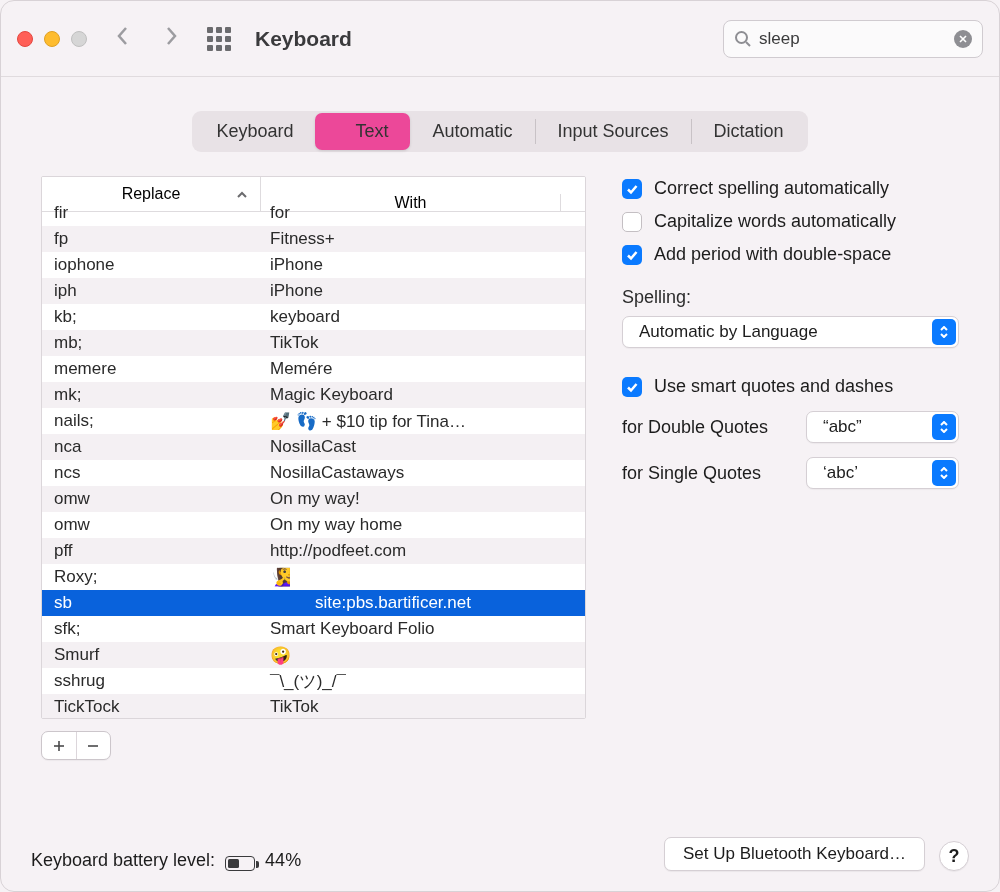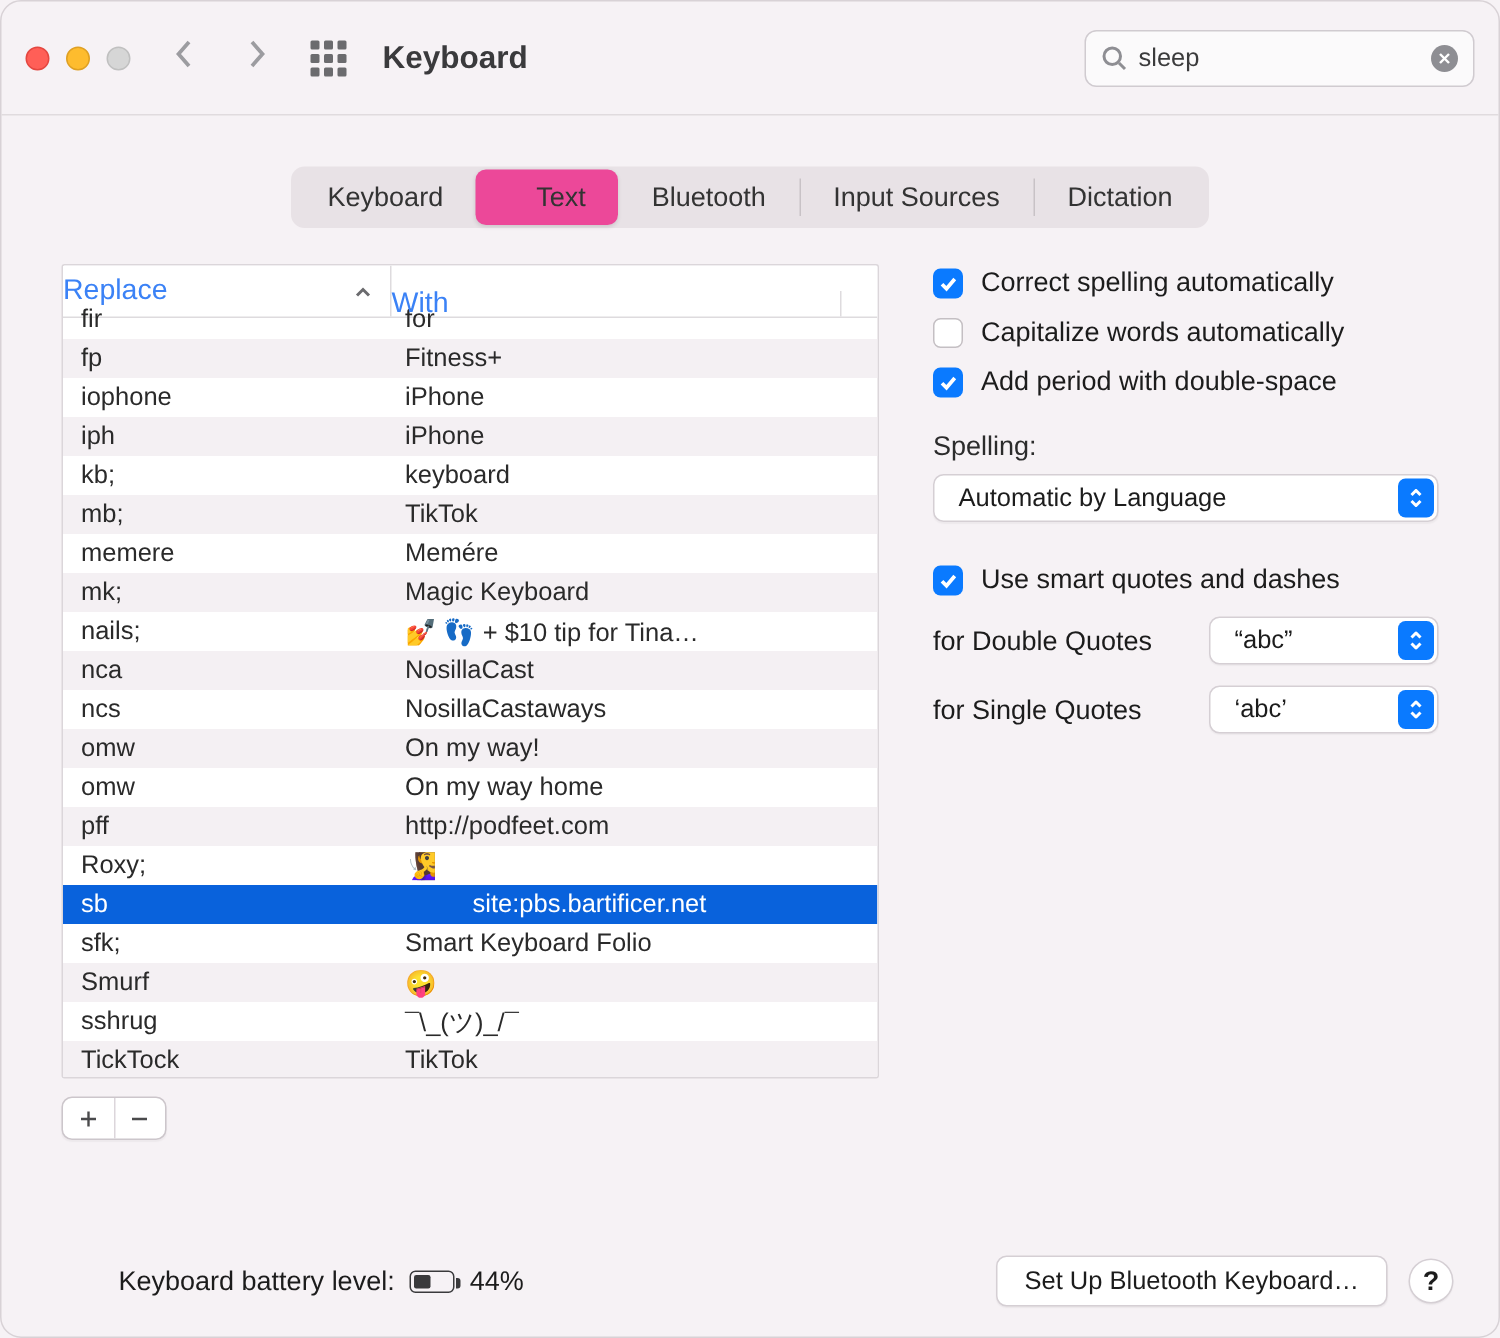--- a/index.html
+++ b/index.html
@@ -91,22 +91,22 @@
     flex-direction:column;
     overflow:hidden;
   }
   .thead {
     display:flex;
     height:35px;
     border-bottom:1px solid #dedbde;
     background:#fff;
   }
   .th {
-    display:flex; align-items:center; 
-    color:#3b82f6; font-size:19px;
+    display:flex; align-items:center; justify-content:center;
+    color:#000000; font-size:16px;
     position:relative;
   }
   .th.replace { width:219px; border-right:1px solid #dedbde;}
   .th.replace .sort { position:absolute; right:12px; }
   .th.replace .sort svg { stroke:#6b6b6e; stroke-width:2; fill:none;}
   .th.with { flex:1; border-right:1px solid #dedbde;margin-top:17px;}
   .th.spacer { width:24px;}
   .tbody { flex:1; overflow:hidden; }
   .row {
     display:flex;
@@ -167,23 +167,22 @@
   .qrow .ql { width:170px; font-size:18px;}
   .qrow .select { flex:1; }
   .spacer-block { height:28px; }
 
   
   .footer {
     position:absolute;
     left:0; right:0; bottom:20px;
     padding:0 30px;
     display:flex;
-    align-items:center;
+    align-items:flex-end;
     font-size:18px;
-    margin-left:48px;
   }
   .battery {
     display:inline-flex; align-items:center; margin:0 10px;
   }
   .battery .shell {
     width:30px;height:15px;border:1.5px solid #3a3a3c;border-radius:4px;position:relative;
   }
   .battery .shell::after {
     content:""; position:absolute; right:-5px; top:4px; width:3px;height:7px; background:#3a3a3c; border-radius:0 2px 2px 0;
   }
@@ -254,21 +253,21 @@
             <line x1="8" y1="2" x2="2" y2="8"></line>
           </svg>
       </span>
     </div>
   </div>
 
   <div class="seg-wrap">
     <div class="seg" id="seg">
         <div class="item">Keyboard</div>
         <div class="item active">Text</div>
-        <div class="item">Bluetooth</div>
+        <div class="item">Automatic</div>
         <div class="divider"></div>
         <div class="item">Input Sources</div>
         <div class="divider"></div>
         <div class="item">Dictation</div>
       </div>
   </div>
 
   <div class="content">
 
     <div class="left">

